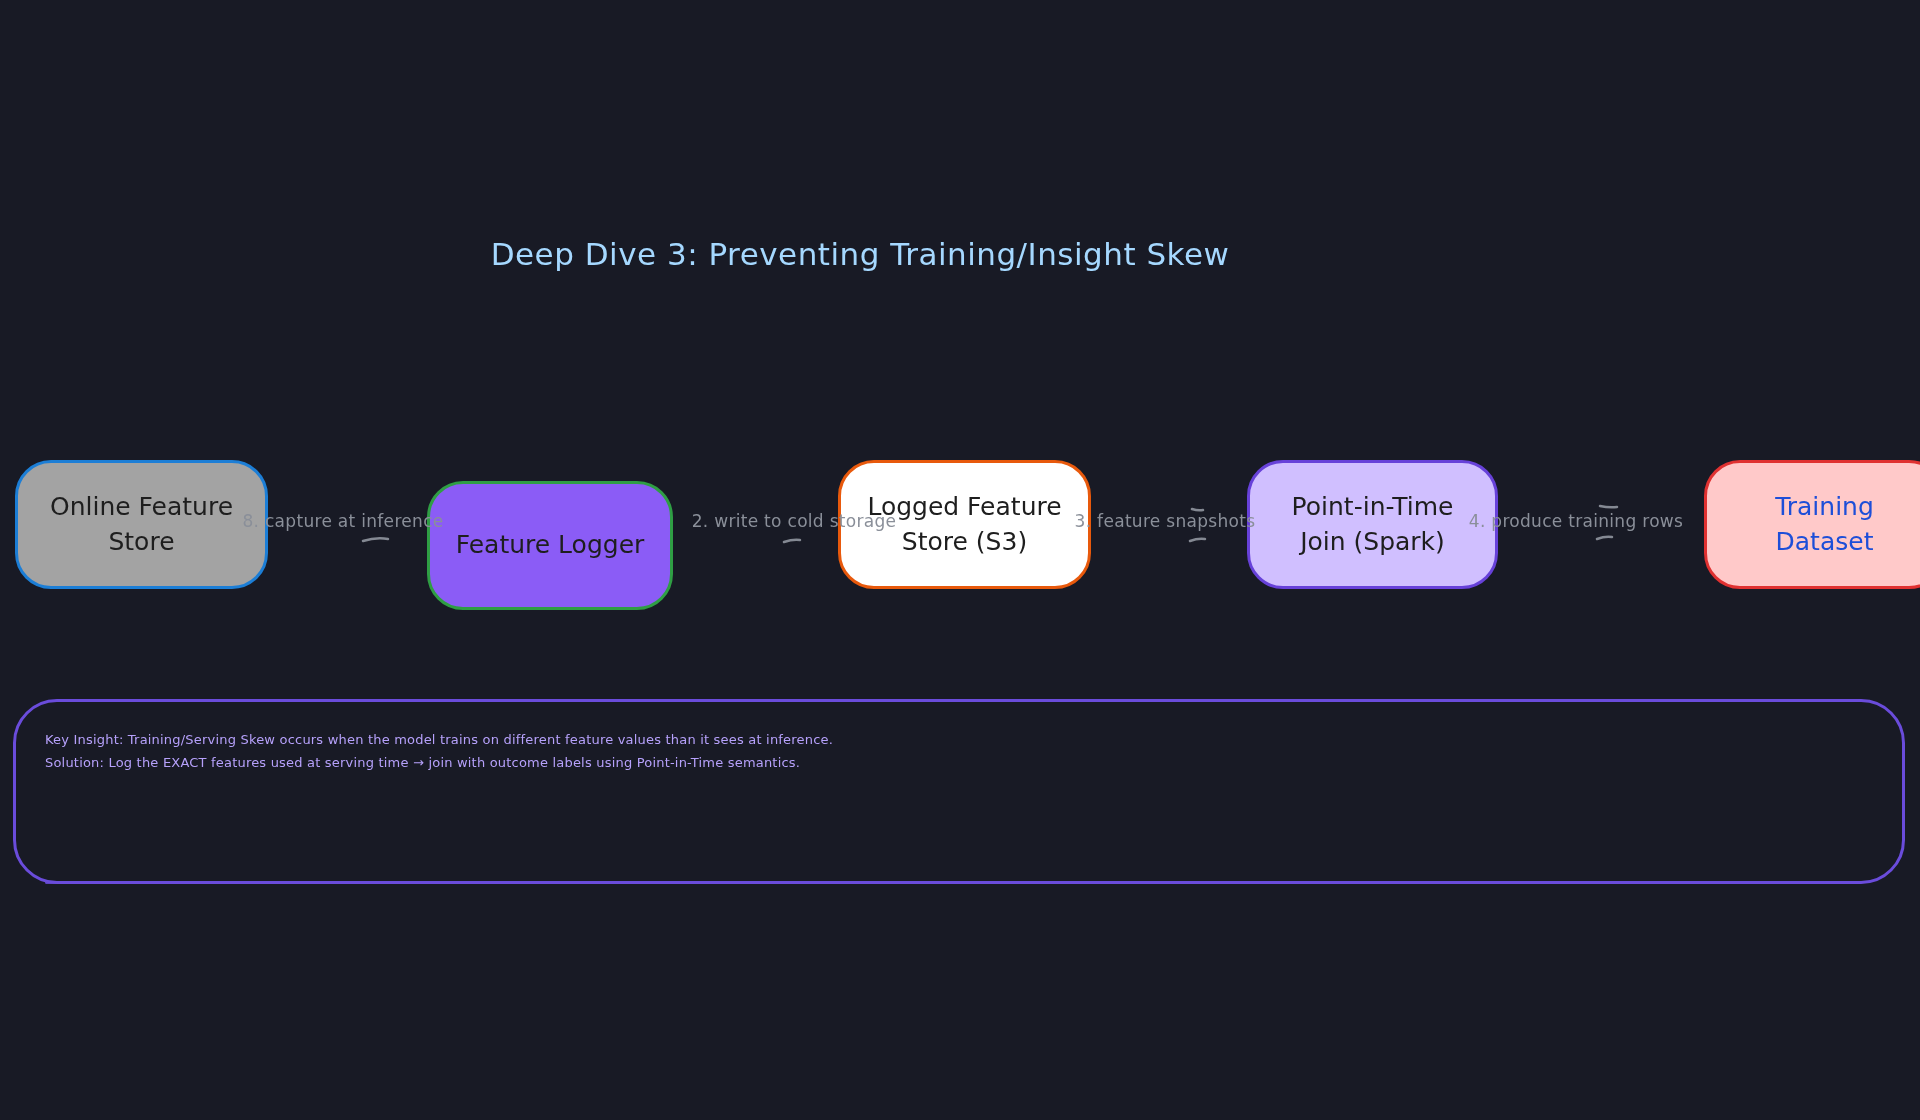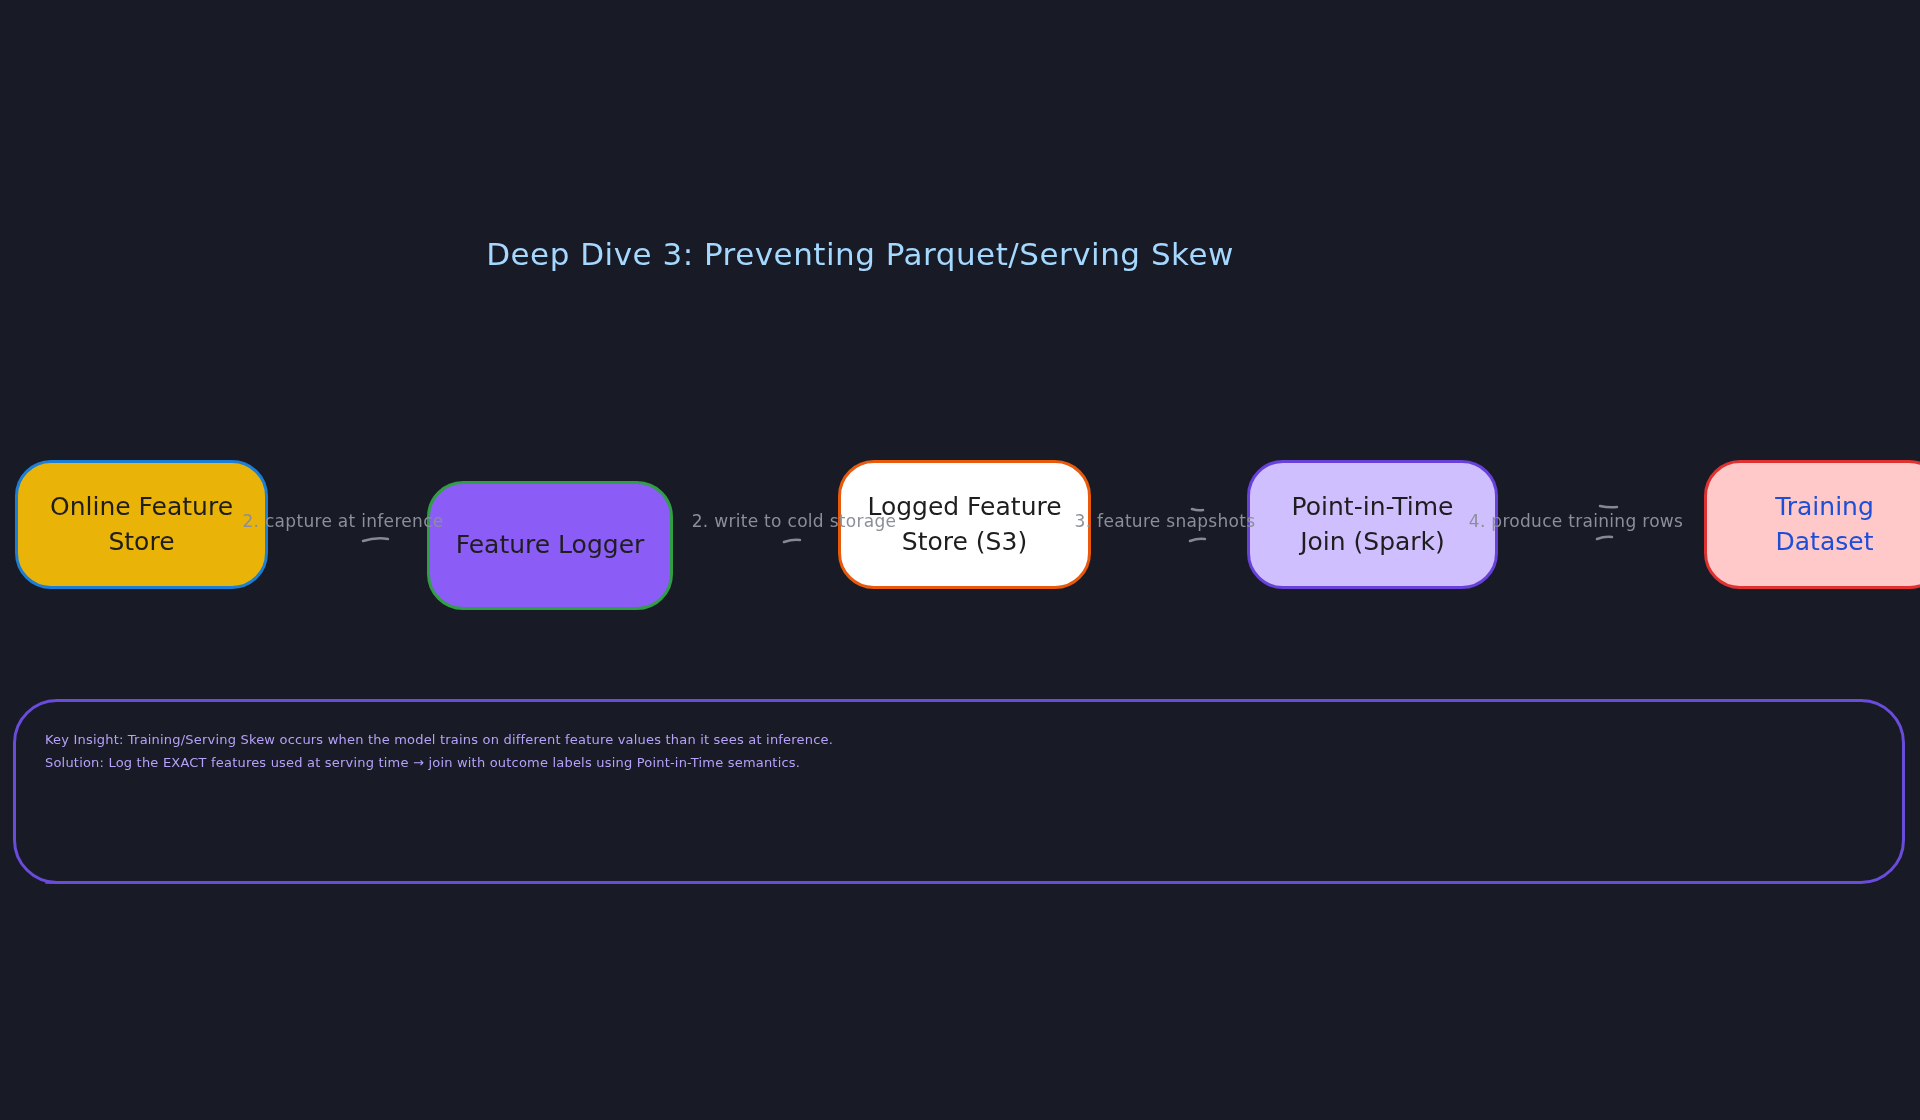--- a/index.html
+++ b/index.html
@@ -101,37 +101,37 @@
     height: 3px;
     border-radius: 2px;
     opacity: 0.85;
   }
 </style>
 </head>
 <body>
 
 <div id="canvas" style="background-color: rgb(24, 26, 37);">
 
-  <div class="diagram-title" style="color: rgb(165, 216, 255);">Deep Dive 3: Preventing Parquet/Serving Skew</div>
+  <div class="diagram-title" style="color: rgb(165, 216, 255);">Deep Dive 3: Preventing Training/Insight Skew</div>
 
-  <div class="flow-node node-1" style="background-color: #eab308; border-color: rgb(28, 126, 214); color: rgb(30, 30, 30);">Online Feature
+  <div class="flow-node node-1" style="background-color: #a3a3a3; border-color: rgb(28, 126, 214); color: rgb(30, 30, 30);">Online Feature
 Store</div>
 
   <div class="flow-node node-2" style="background-color: #8b5cf6; border-color: rgb(47, 158, 68); color: rgb(30, 30, 30); margin-top: 21px;">Feature Logger</div>
 
   <div class="flow-node node-3" style="background-color: #ffffff; border-color: rgb(232, 89, 12); color: rgb(30, 30, 30);">Logged Feature
 Store (S3)</div>
 
   <div class="flow-node node-4" style="background-color: rgb(208, 191, 255); border-color: rgb(103, 65, 217); color: rgb(30, 30, 30);">Point-in-Time
 Join (Spark)</div>
 
   <div class="flow-node node-5" style="background-color: rgb(255, 201, 201); border-color: rgb(224, 49, 49); color: #1d4ed8; margin-left: 47px;">Training
 Dataset</div>
 
-  <div class="edge-label edge-1" style="color: rgb(138, 143, 153);">2. capture at inference</div>
+  <div class="edge-label edge-1" style="color: rgb(138, 143, 153);">8. capture at inference</div>
 
   <div class="edge-label edge-2" style="color: rgb(138, 143, 153); margin-left: 37px;">2. write to cold storage</div>
 
   <div class="edge-label edge-3" style="color: rgb(138, 143, 153);">3. feature snapshots</div>
 
   <div class="edge-label edge-4" style="color: rgb(138, 143, 153);">4. produce training rows</div>
 
   <svg id="connector-dashes" viewBox="0 0 1920 1120" xmlns="http://www.w3.org/2000/svg" style="color: rgb(138, 143, 153);">
     <path d="M 363 541 q 13 -4 25 -2"></path>
     <path d="M 784 542 q 9 -3 16 -2"></path>

